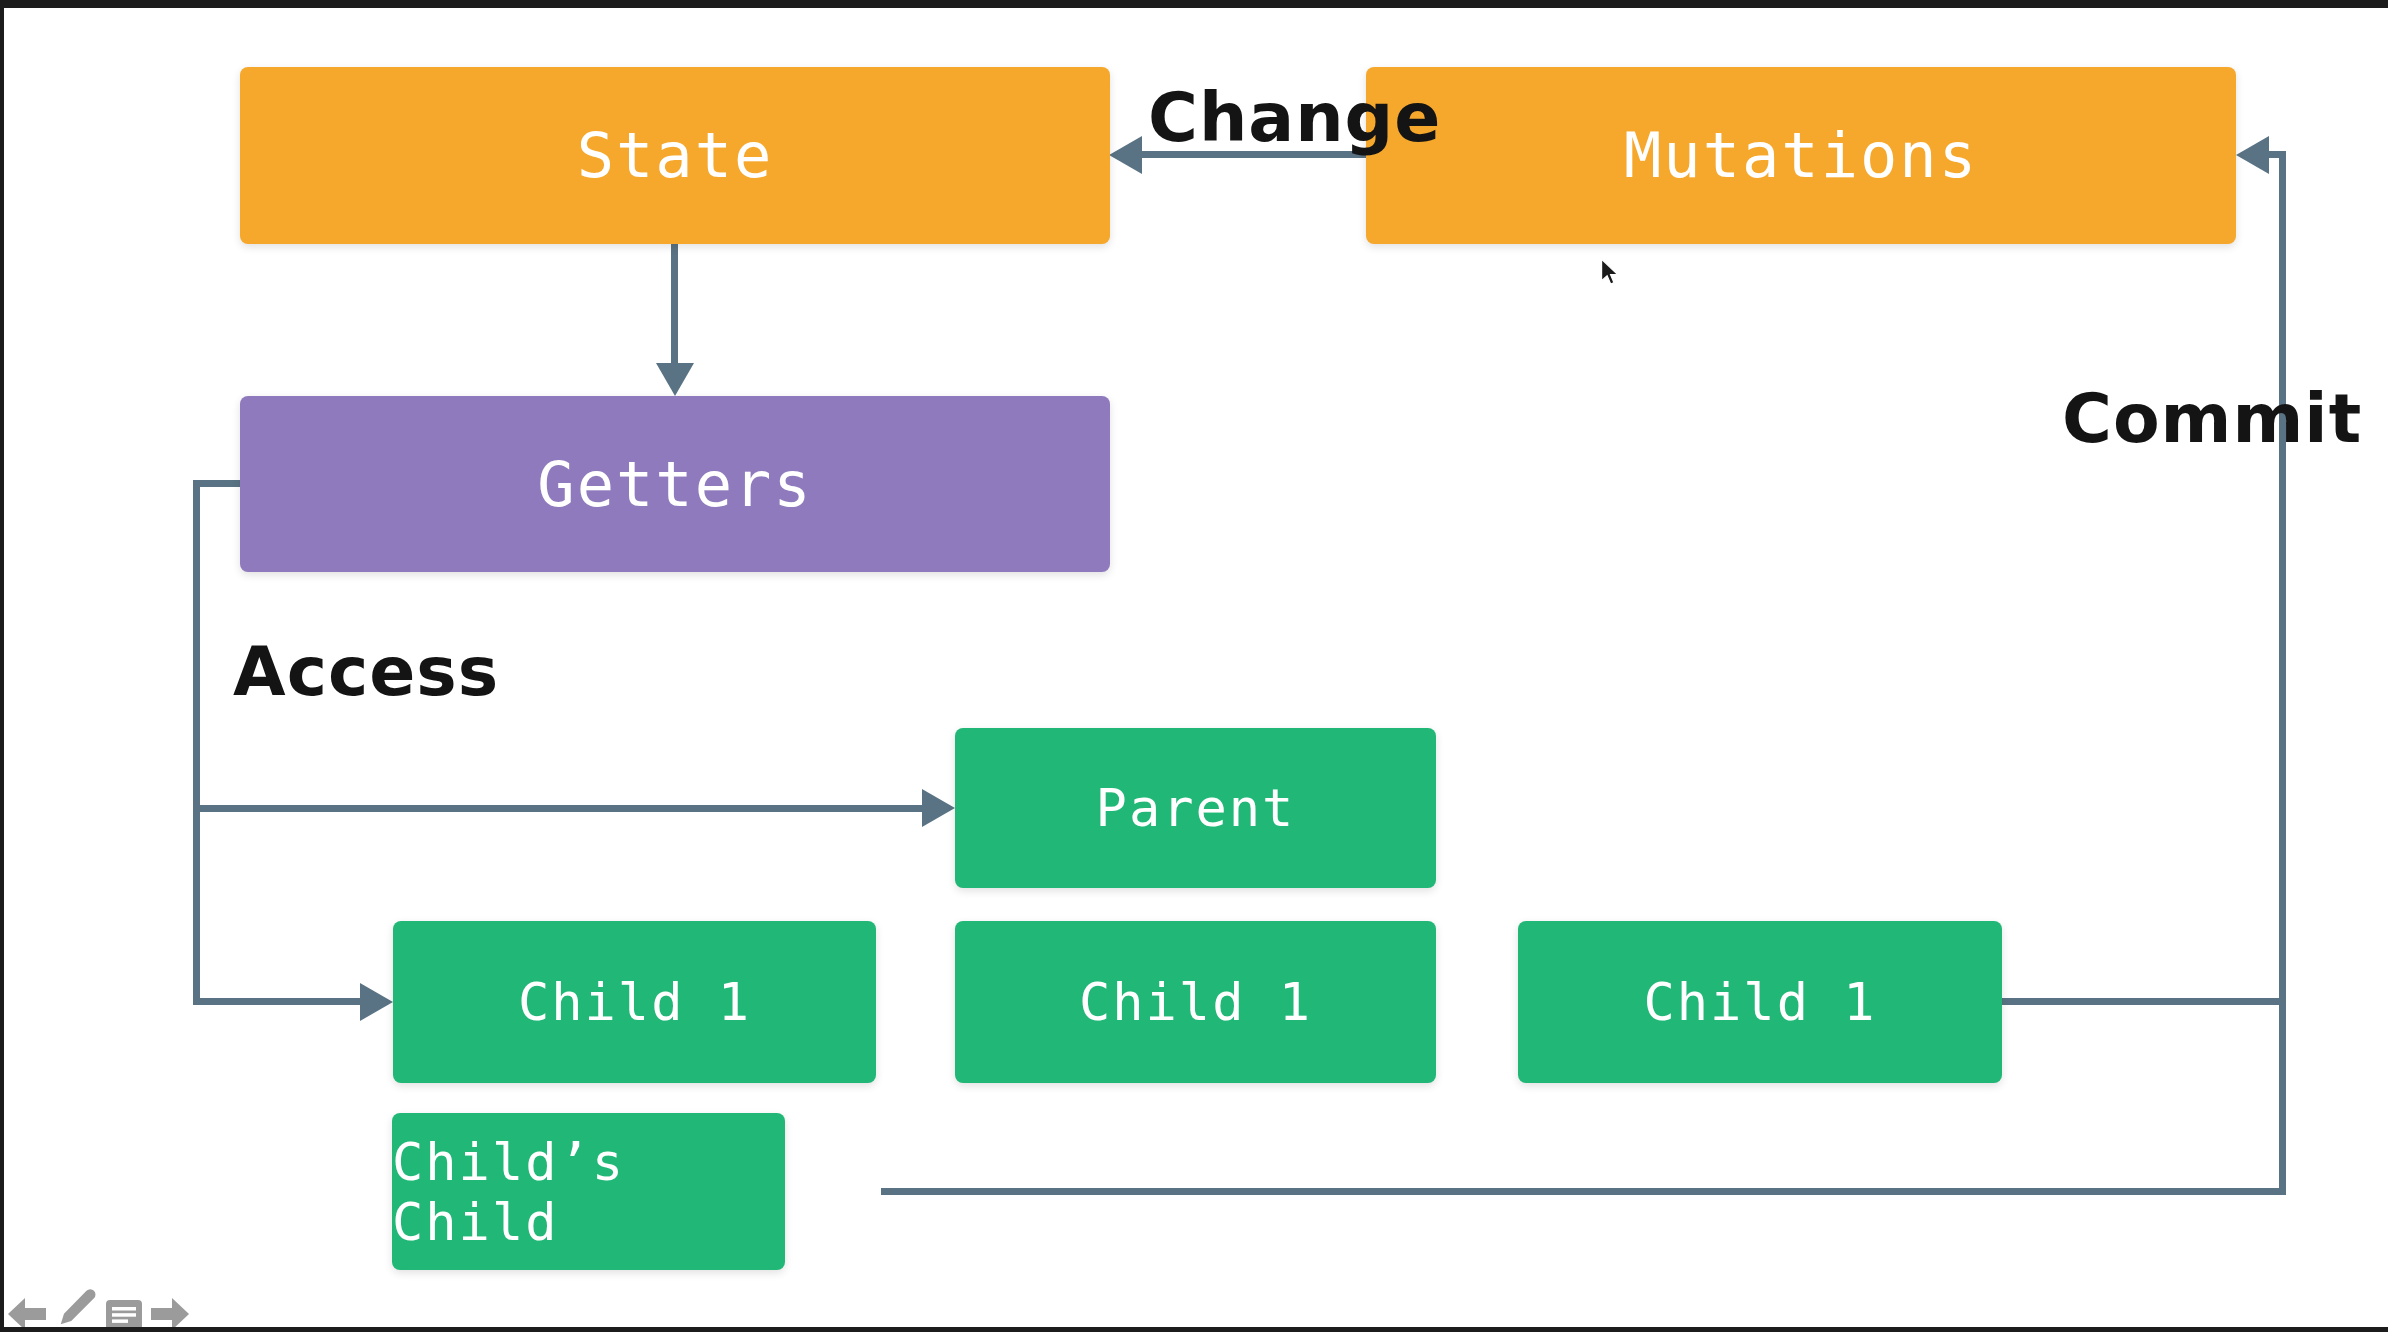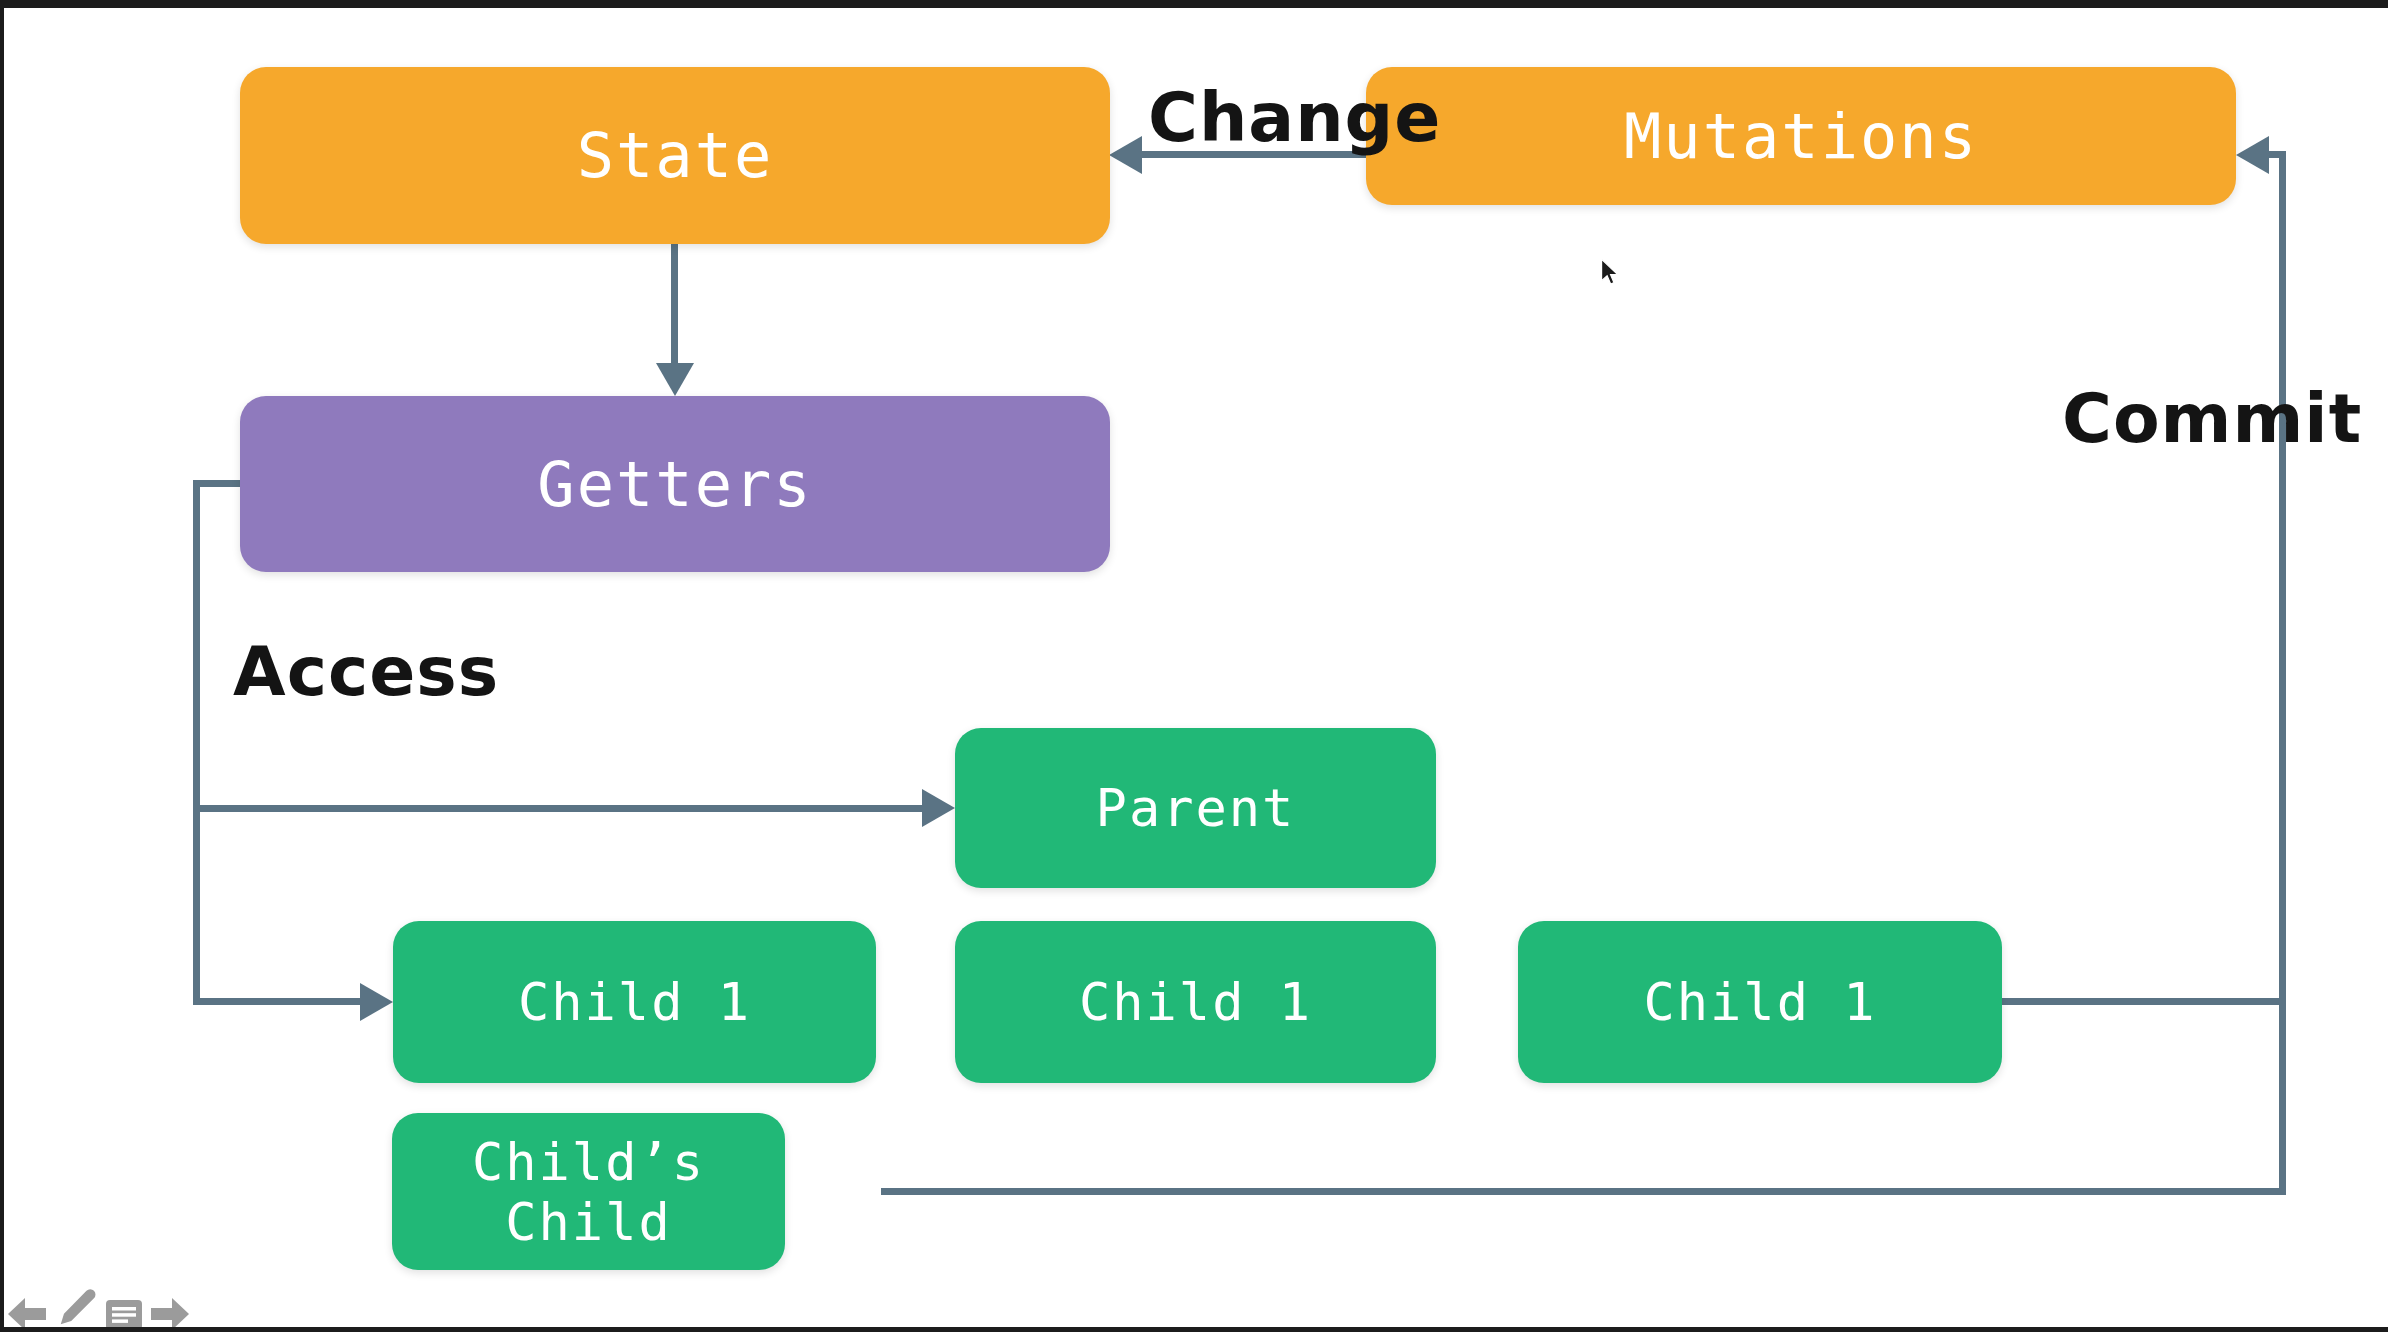--- a/index.html
+++ b/index.html
@@ -4,31 +4,31 @@
 <style>
   html,body{margin:0;padding:0;background:#000;}
   body{width:2388px;height:1332px;position:relative;overflow:hidden;
        font-family:"DejaVu Sans Mono",monospace;}
   .canvas{position:absolute;left:0;top:0;width:2388px;height:1332px;background:var(--background,#fff);}
   .bar{position:absolute;background:var(--frame,#1c1c1c);z-index:6;}
   .bar.top{left:0;top:0;width:2388px;height:8px;}
   .bar.left{left:0;top:0;width:4px;height:1332px;}
   .bar.bottom{left:0;top:1327px;width:2388px;height:5px;}
 
-  .node{position:absolute;border-radius:26px;display:flex;align-items:center;justify-content:center;
+  .node{position:absolute;border-radius:8px;display:flex;align-items:center;justify-content:center;
         color:var(--box_text,#fff);z-index:2;letter-spacing:2px;
-        box-shadow:0 3px 8px rgba(0,0,0,0.12);text-align:center;}
+        box-shadow:0 3px 8px rgba(0,0,0,0.12);}
   .node.big{font-size:62px;}
   .node.small{font-size:52px;}
   .node.orange{background:var(--orange,#F6A82C);}
   .node.purple{background:var(--purple,#8F7ABD);}
   .node.green{background:var(--green,#21B877);}
 
   #n-state{left:240px;top:67px;width:870px;height:177px;}
-  #n-mutations{left:1366px;top:67px;width:870px;height:138px;}
+  #n-mutations{left:1366px;top:67px;width:870px;height:177px;}
   #n-getters{left:240px;top:396px;width:870px;height:176px;}
   #n-parent{left:955px;top:728px;width:481px;height:160px;}
   #n-child1a{left:393px;top:921px;width:483px;height:162px;}
   #n-child1b{left:955px;top:921px;width:481px;height:162px;}
   #n-child1c{left:1518px;top:921px;width:484px;height:162px;}
   #n-childschild{left:392px;top:1113px;width:393px;height:157px;}
 
   .edge-label{position:absolute;z-index:3;color:var(--label_text,#141414);
         font-family:"DejaVu Sans",sans-serif;font-weight:bold;font-size:68px;letter-spacing:1px;}
   #lbl-change{left:1148px;top:78px;}

